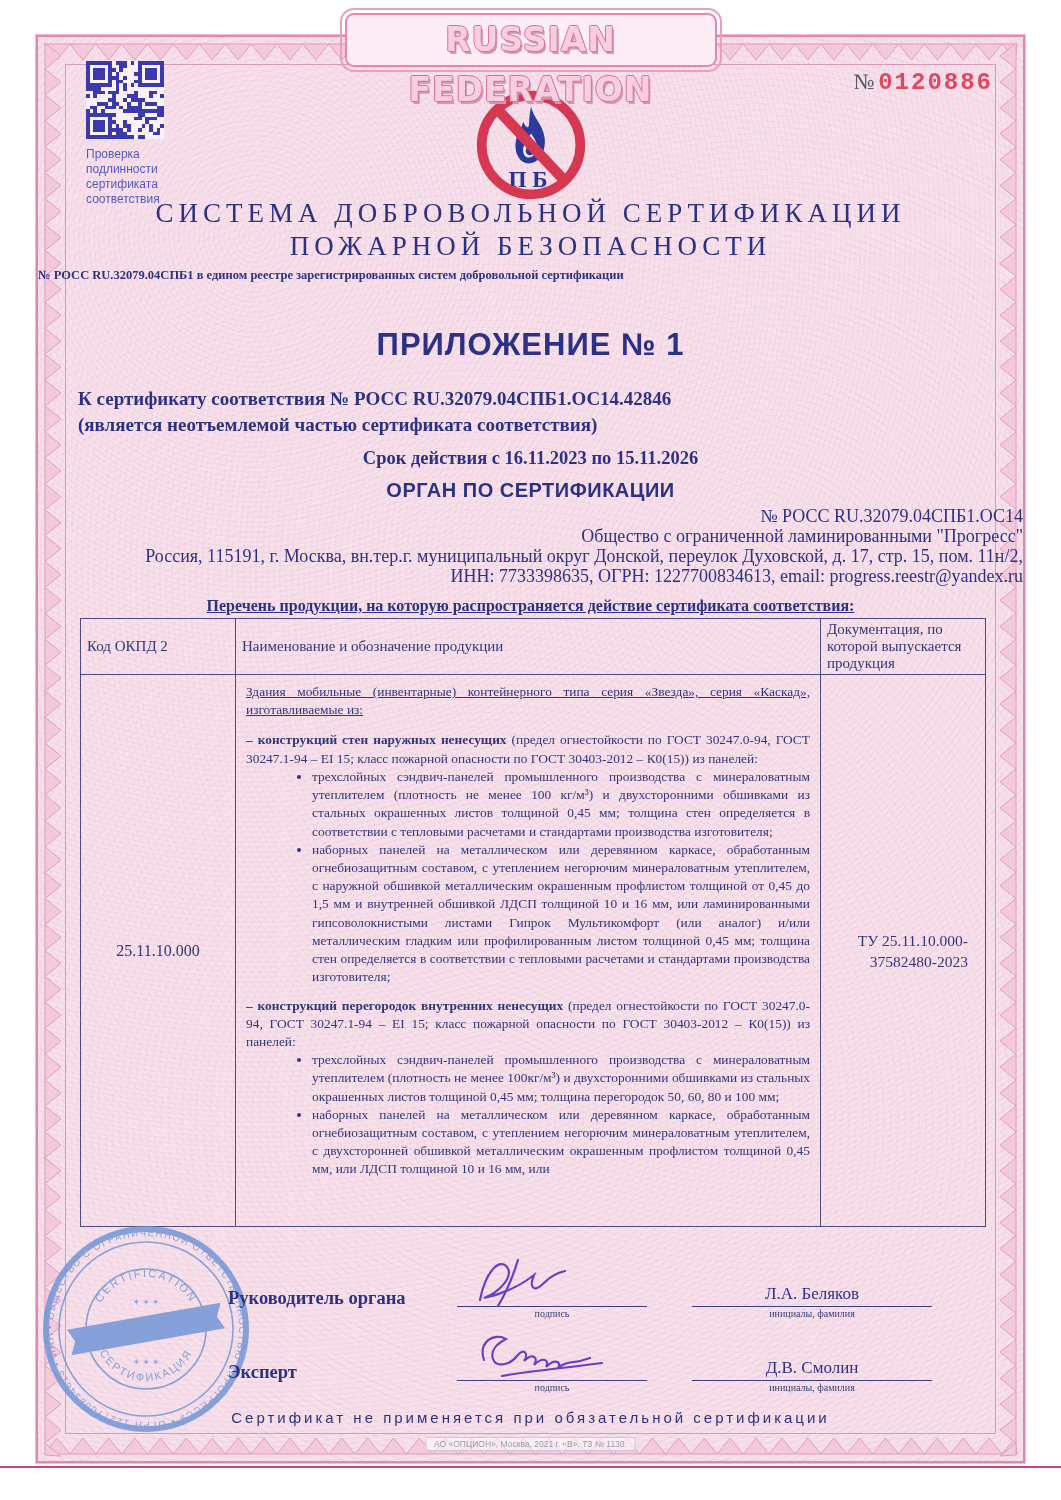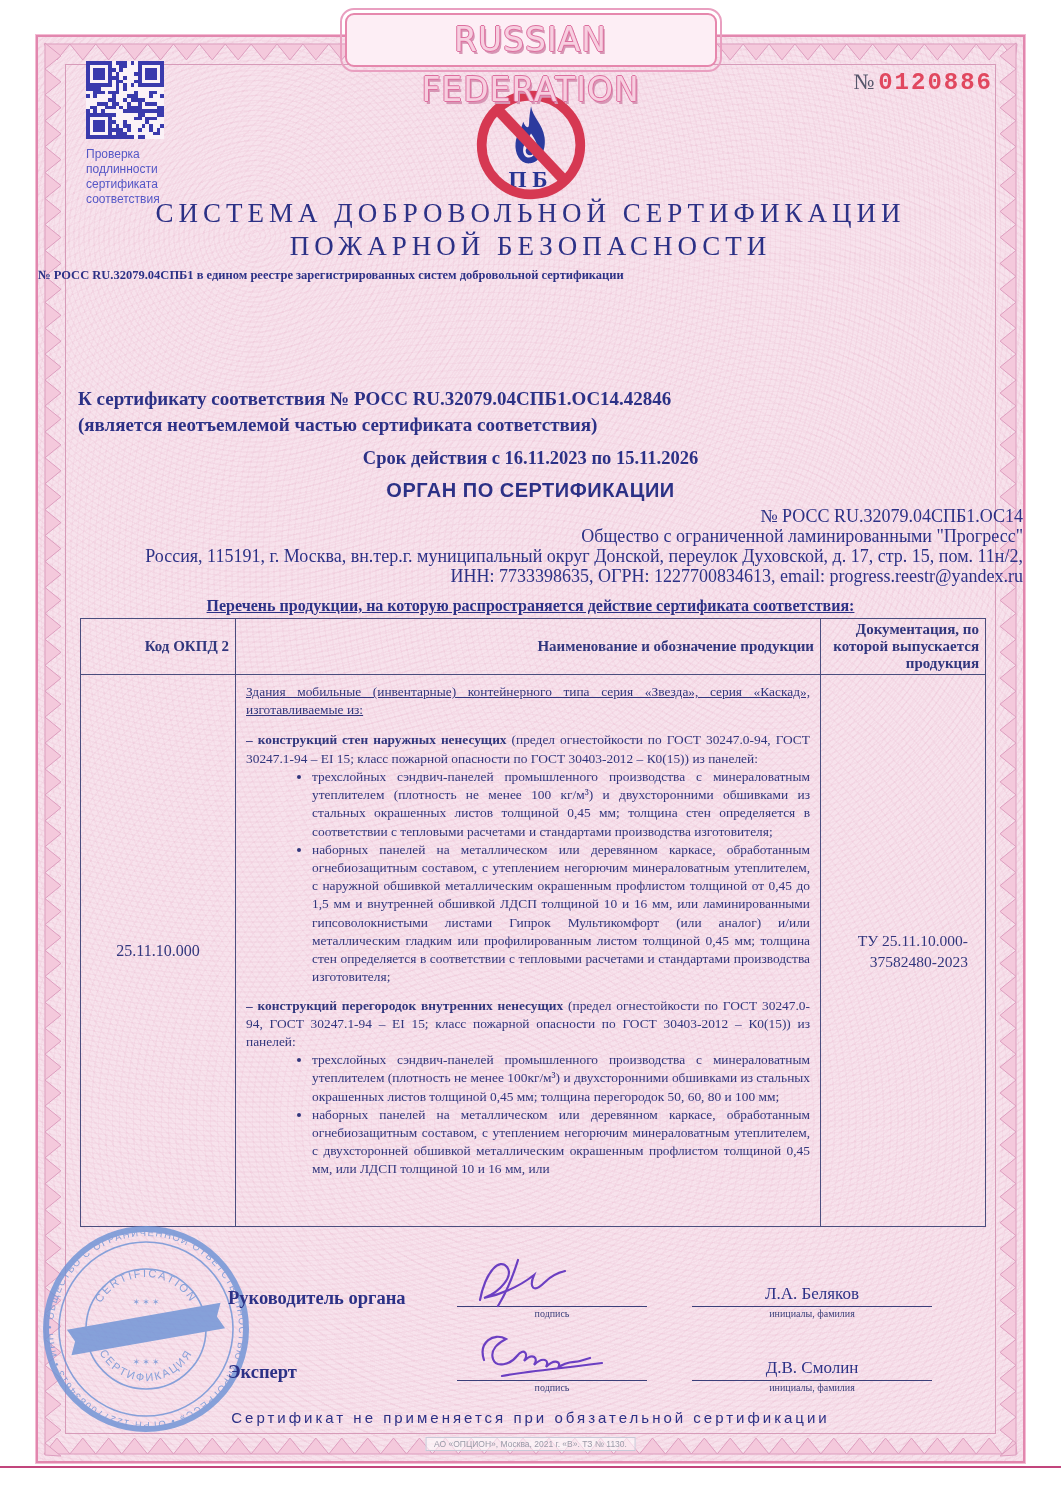--- a/index.html
+++ b/index.html
@@ -21,21 +21,21 @@
   .zz path { fill:#f4c9dc; stroke:#dd9ebf; stroke-width:1; }
   .inner-frame { position:absolute; inset:27px; border:1px solid #d79bb9; pointer-events:none; }
   .bottom-scanline { position:absolute; left:0; top:1466px; width:1061px; height:2px; background:#c2457c; }
 
   
   .banner {
     position:absolute; top:-24px; left:50%; transform:translateX(-50%);
     width:372px; height:54px; line-height:50px; text-align:center;
     background:#fdeef5; border:2px solid #e687ad; border-radius:9px;
     outline:2px solid #e99fc0; outline-offset:3px;
-    font-family:"DejaVu Sans", sans-serif; font-weight:normal; font-size:33px; letter-spacing:1px;
+    font-family:"DejaVu Sans", sans-serif; font-weight:bold; font-size:33px; letter-spacing:1px;
     color:#f7cfe0;
     text-shadow:1px 0 0 #dd6f9f,-1px 0 0 #dd6f9f,0 1px 0 #dd6f9f,0 -1px 0 #dd6f9f,2px 3px 0 #d795b4;
     z-index:5;
   }
   .qr-block { position:absolute; left:48px; top:24px; width:130px; }
   .qr { width:78px; height:78px; background:#fbf2f7; display:block; }
   .qr path { fill:#3a3aad; }
   .qr-caption {
     margin-top:8px; font-family:Liberation Sans, sans-serif; font-size:12px; line-height:15px;
     color:#5457c6; width:115px;
@@ -52,21 +52,21 @@
   .to-cert { position:absolute; top:349px; left:40px; right:40px; font-weight:bold; font-size:19px; line-height:26px; color:#2c3186; }
   .validity { position:absolute; top:411px; left:0; width:100%; text-align:center; font-weight:bold; font-size:18.5px; color:#2c3186; }
   .organ-heading { position:absolute; top:442px; left:0; width:100%; text-align:center; font-family:"Liberation Sans", sans-serif; font-weight:bold; font-size:20px; letter-spacing:.5px; color:#2c3186; }
   .org-block { position:absolute; top:469px; left:0; width:100%; text-align:right; font-size:18px; line-height:20px; color:#2c3186; }
 
   .products-heading { position:absolute; top:560px; left:0; width:100%; text-align:center; font-weight:bold; font-size:16px; text-decoration:underline; color:#2c3186; }
 
   
   .prod-table { position:absolute; left:42px; top:581px; width:905px; border-collapse:collapse; table-layout:fixed; color:#31367d; }
   .prod-table th, .prod-table td { border:1.5px solid #4a4d7e; }
-  .prod-table th { font-weight:bold; font-size:15px; text-align:right; vertical-align:middle; height:56px; line-height:17px; padding:2px 6px; }
+  .prod-table th { font-weight:normal; font-size:15px; text-align:left; vertical-align:middle; height:56px; line-height:17px; padding:2px 6px; }
   .col-code { width:155px; } .col-name { width:585px; } .col-doc { width:165px; }
   td.code-cell { text-align:center; vertical-align:middle; font-size:16px; }
   td.doc-cell  { text-align:right; vertical-align:middle; font-size:15.5px; line-height:21px; padding:0 17px; }
   td.desc-cell { vertical-align:top; height:552px; padding:8px 10px 0 10px;margin-top:29px; }
   .desc-wrap { height:540px; overflow:hidden; font-size:13.4px; line-height:1.36; text-align:justify; }
   .desc-wrap .intro { text-decoration:underline; margin-bottom:12px; }
   .desc-wrap p.sec { margin-bottom:0; }
   .desc-wrap .gap { height:10px; }
   .desc-wrap ul { margin:0 0 0 0; padding-left:66px; }
   .desc-wrap li { margin:0; }
@@ -124,20 +124,21 @@
       <text x="60" y="103" text-anchor="middle" font-family="Liberation Serif, serif" font-weight="bold" font-size="24" letter-spacing="6" fill="#283593">ПБ</text>
       <circle cx="60" cy="60" r="51" fill="none" stroke="#d63852" stroke-width="10"></circle>
       <line x1="27" y1="25" x2="94" y2="96" stroke="#d63852" stroke-width="11"></line>
     </svg>
 
     <div class="main-title">
       <div>СИСТЕМА ДОБРОВОЛЬНОЙ СЕРТИФИКАЦИИ</div>
       <div>ПОЖАРНОЙ БЕЗОПАСНОСТИ</div>
     </div>
     <div class="registry-note">№ РОСС RU.32079.04СПБ1 в едином реестре зарегистрированных систем добровольной сертификации</div>
+    <div class="appendix">ПРИЛОЖЕНИЕ № 1</div>
 
     <div class="to-cert">
       <div>К сертификату соответствия № РОСС RU.32079.04СПБ1.ОС14.42846</div>
       <div>(является неотъемлемой частью сертификата соответствия)</div>
     </div>
 
     <div class="validity">Срок действия с 16.11.2023 по 15.11.2026</div>
     <div class="organ-heading">ОРГАН ПО СЕРТИФИКАЦИИ</div>
 
     <div class="org-block">

